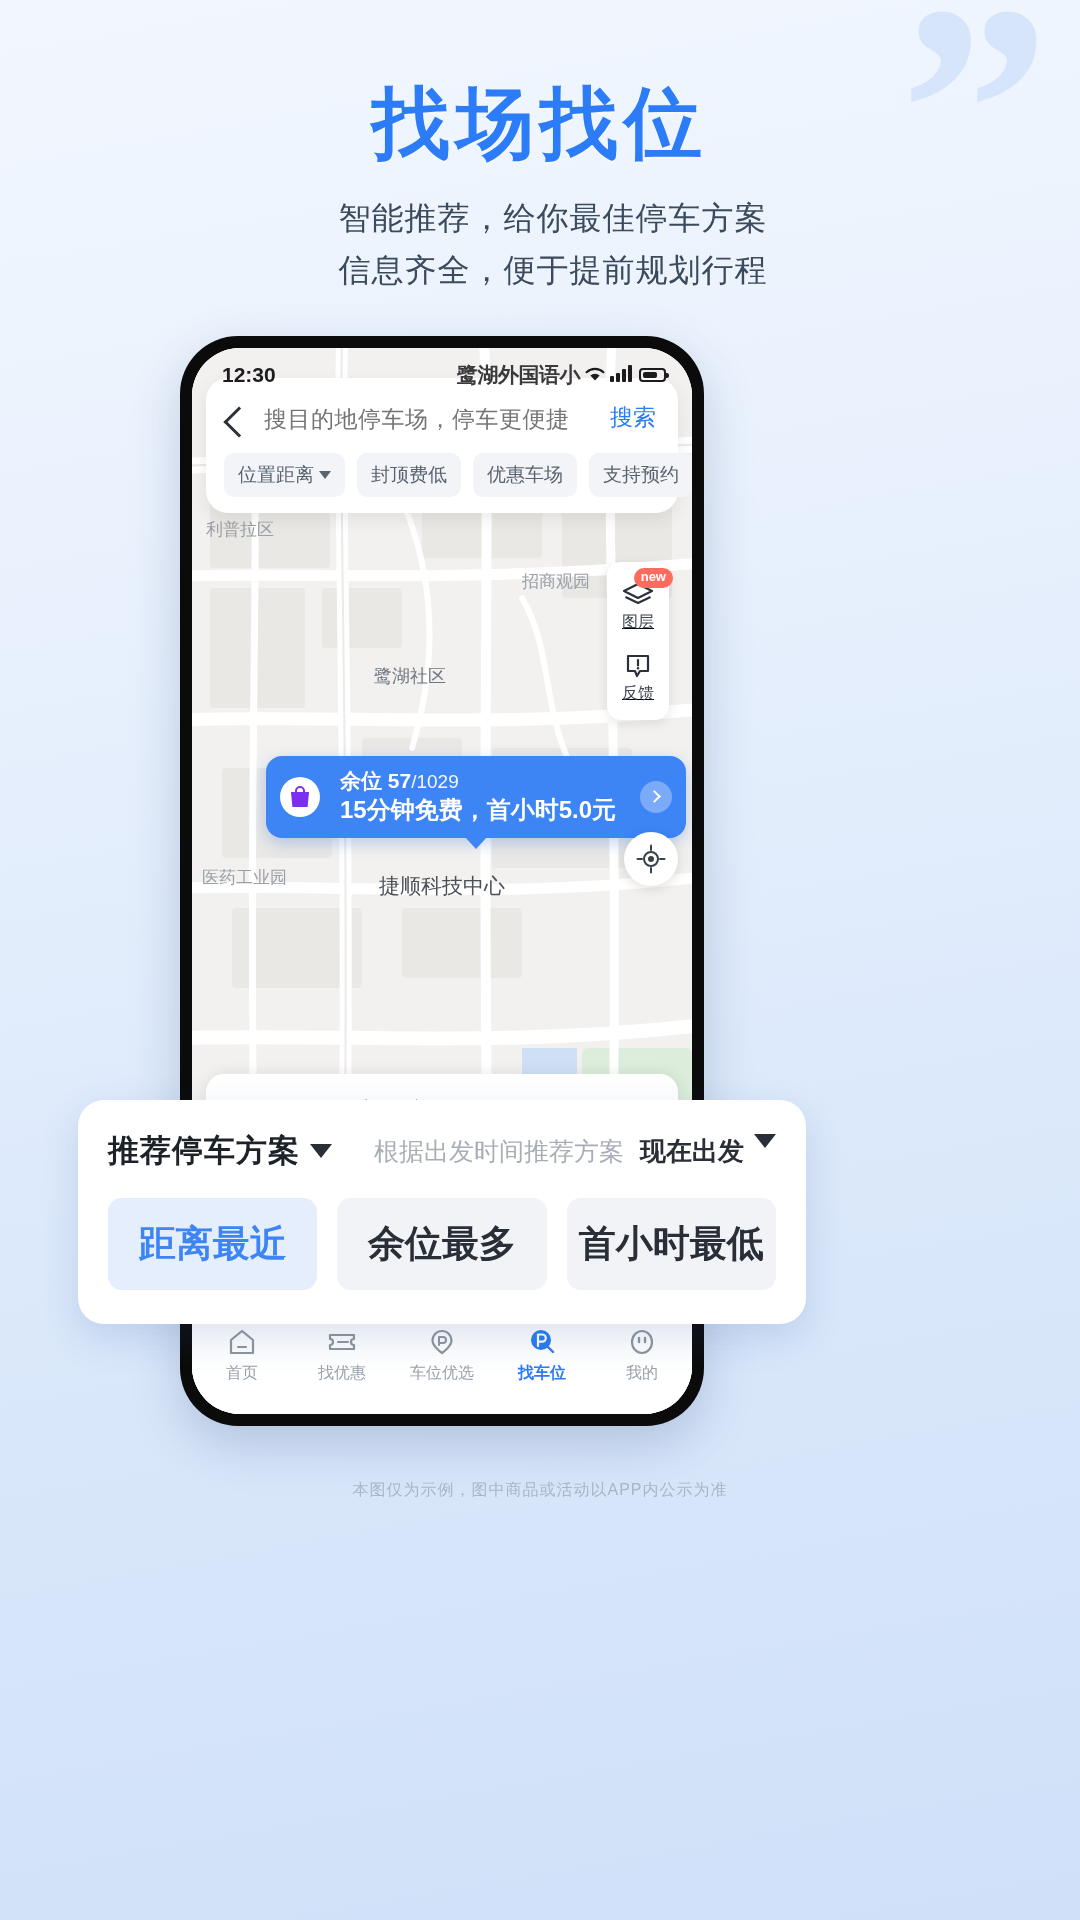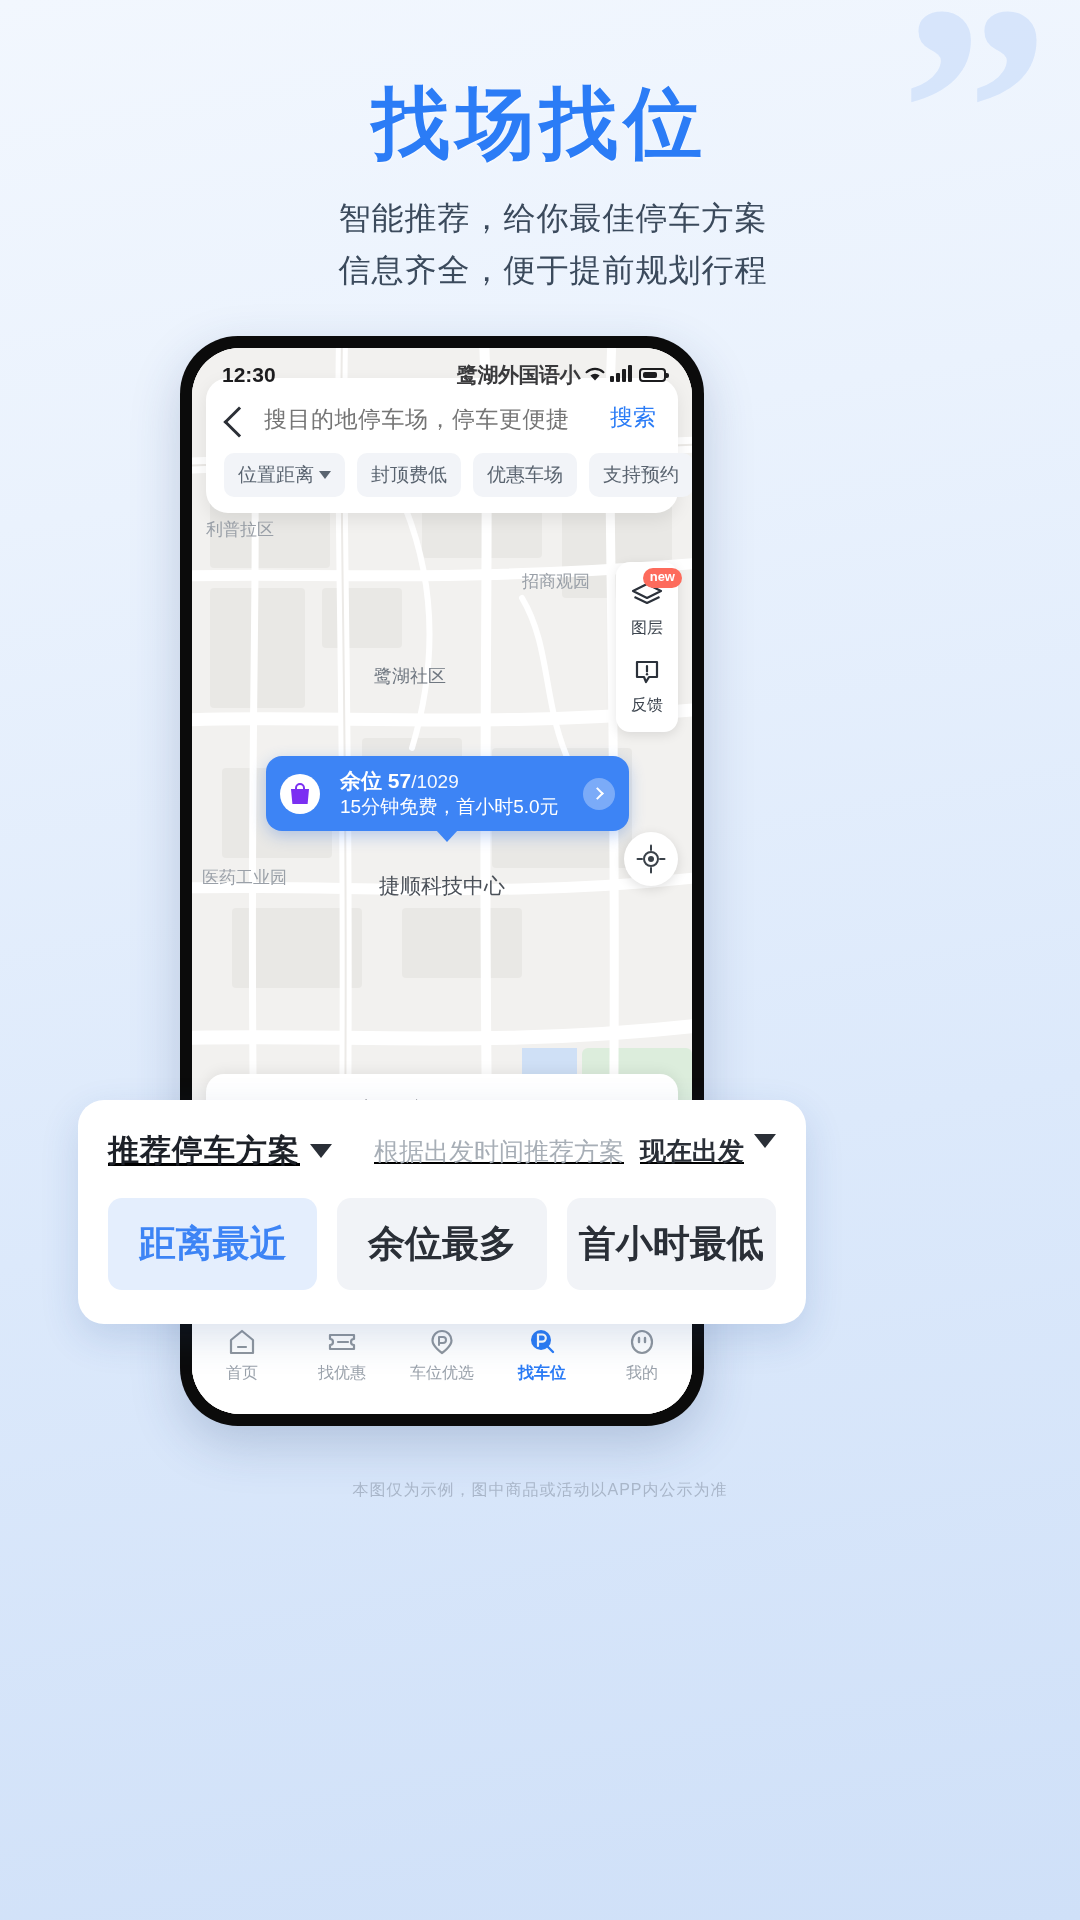--- a/index.html
+++ b/index.html
@@ -123,31 +123,32 @@
     font-size: 19px; white-space: nowrap;
     display: flex; align-items: center; gap: 5px;
   }
   .chip .caret {
     width: 0; height: 0; border-left: 6px solid transparent;
     border-right: 6px solid transparent; border-top: 8px solid #59636f;
   }
 
   
   .map-tools {
-    position: absolute; right: 14px; top: 214px;
+    position: absolute; right: 23px; top: 214px;
     width: 62px;
     background: #fff; border-radius: 14px;
     box-shadow: 0 3px 12px rgba(0,0,0,.10);
     padding: 14px 0 12px;
     z-index: 9;
     text-align: center;
+    text-decoration: underline;
   }
   .map-tool { position: relative; padding: 6px 0 4px; }
   .map-tool + .map-tool { margin-top: 10px; }
-  .map-tool .tl { font-size: 16px; color: #3d454f; margin-top: 6px; }
+  .map-tool .tl { font-size: 16px; color: #3d454f; margin-top: 0; }
   .badge-new {
     position: absolute; top: -8px; right: -4px;
     background: #fd6b5c; color: #fff; font-size: 13px;
     border-radius: 11px; padding: 1px 7px 2px; font-weight: 700;
     line-height: 1.3;
   }
   .locate-btn {
     position: absolute; right: 14px; top: 484px;
     width: 54px; height: 54px; border-radius: 50%;
     background: #fff; box-shadow: 0 3px 12px rgba(0,0,0,.12);
@@ -170,21 +171,21 @@
     border-left: 11px solid transparent; border-right: 11px solid transparent;
     border-top: 12px solid #3d84f5;
   }
   .bub-ico {
     width: 40px; height: 40px; border-radius: 50%; background: #fff;
     display: flex; align-items: center; justify-content: center; flex: none;
   }
   .bub-txt { color: #fff; line-height: 1.28; }
   .bub-l1 { font-size: 21px; font-weight: 700; }
   .bub-l1 .tot { font-weight: 400; font-size: 19px; opacity: .95; }
-  .bub-l2 { font-size: 19px; font-weight: 400; }
+  .bub-l2 { font-size: 24px; font-weight: 700; }
   .bub-arrow {
     width: 32px; height: 32px; border-radius: 50%;
     background: rgba(255,255,255,.32);
     display: flex; align-items: center; justify-content: center;
     flex: none; margin-left: 4px;
   }
   .bub-arrow .ch {
     width: 9px; height: 9px; border-top: 2.5px solid #fff; border-right: 2.5px solid #fff;
     transform: rotate(45deg); margin-left: -3px;
   }
@@ -252,21 +253,21 @@
 
   
   .rec-panel {
     position: absolute; left: 78px; top: 1100px;
     width: 728px;
     background: #fff; border-radius: 26px;
     box-shadow: 0 14px 38px rgba(40,80,150,.16);
     padding: 30px 30px 34px;
     z-index: 30;
   }
-  .rec-head { display: flex; align-items: center; text-decoration: underline; }
+  .rec-head { display: flex; align-items: center; }
   .rec-title {
     font-size: 31px; font-weight: 700; color: #1d2128; letter-spacing: 1px;
     display: flex; align-items: center; gap: 10px;
   }
   .rec-head .spacer { flex: 1; }
   .rec-hint { font-size: 25px; color: #a7aeb6; margin-right: 16px; }
   .rec-now {
     font-size: 26px; font-weight: 700; color: #2a2f37;
     display: flex; align-items: flex-start; gap: 10px;
   }

